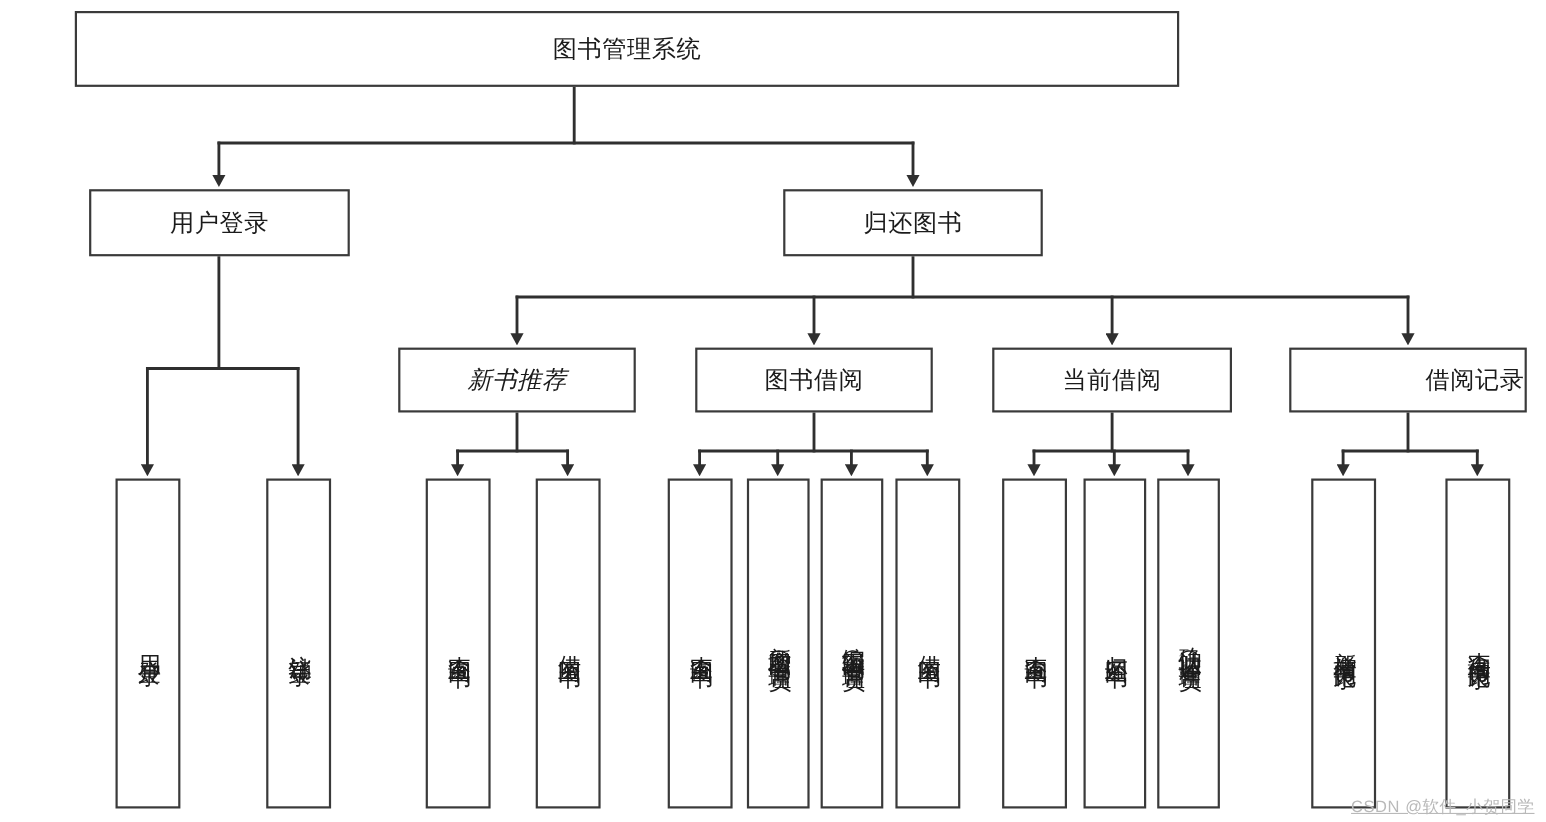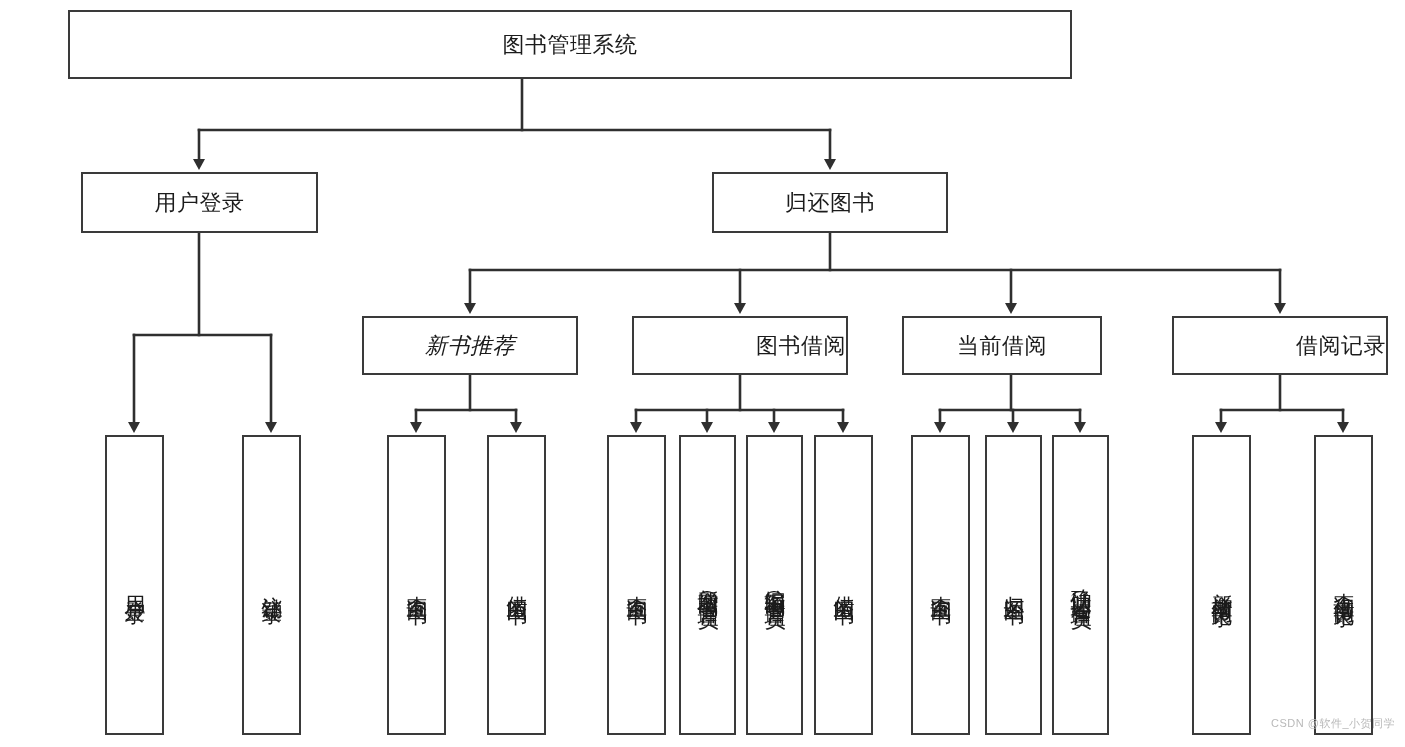--- a/index.html
+++ b/index.html
@@ -54,25 +54,26 @@
     writing-mode: vertical-rl;
     text-orientation: upright;
     font-size: 21px;
     letter-spacing: 3px;
     text-align: center;
     white-space: nowrap;
   }
   #watermark {
     position: absolute;
     right: 10px;
-    bottom: 16px;
-    font-size: 11px;
+    bottom: 4px;
+    font-size: 15px;
     color: #b9b9b9;
     white-space: nowrap;
     letter-spacing: 0.5px;
+    text-decoration: underline;
   }
 </style>
 </head>
 <body>
 
 <div id="canvas">
 
   <svg id="wires" viewBox="0 0 1405 747" xmlns="http://www.w3.org/2000/svg">
     <defs>
       <marker id="arrow" markerWidth="11" markerHeight="12" refX="1" refY="6" orient="auto" markerUnits="userSpaceOnUse">
@@ -142,24 +143,24 @@
   <div class="node horiz" style="left:81px; top:172px; width:237px; height:61px;">
     <span class="label">用户登录</span>
   </div>
   <div class="node horiz" style="left:712px; top:172px; width:236px; height:61px;">
     <span class="label">归还图书</span>
   </div>
 
   <div class="node horiz" style="left:362px; top:316px; width:216px; height:59px;font-style:italic;">
     <span class="label">新书推荐</span>
   </div>
-  <div class="node horiz" style="left:632px; top:316px; width:216px; height:59px;justify-content:flex-end;">
+  <div class="node horiz" style="left:632px; top:316px; width:216px; height:59px;">
     <span class="label">图书借阅</span>
   </div>
-  <div class="node horiz" style="left:902px; top:316px; width:200px; height:59px;">
+  <div class="node horiz" style="left:902px; top:316px; width:218px; height:59px;">
     <span class="label">当前借阅</span>
   </div>
   <div class="node horiz" style="left:1172px; top:316px; width:216px; height:59px;justify-content:flex-end;">
     <span class="label">借阅记录</span>
   </div>
 
   <div class="node vert" style="left:105px; top:435px; width:59px; height:300px;">
     <span class="label">用户登录</span>
   </div>
   <div class="node vert" style="left:242px; top:435px; width:59px; height:300px;">

